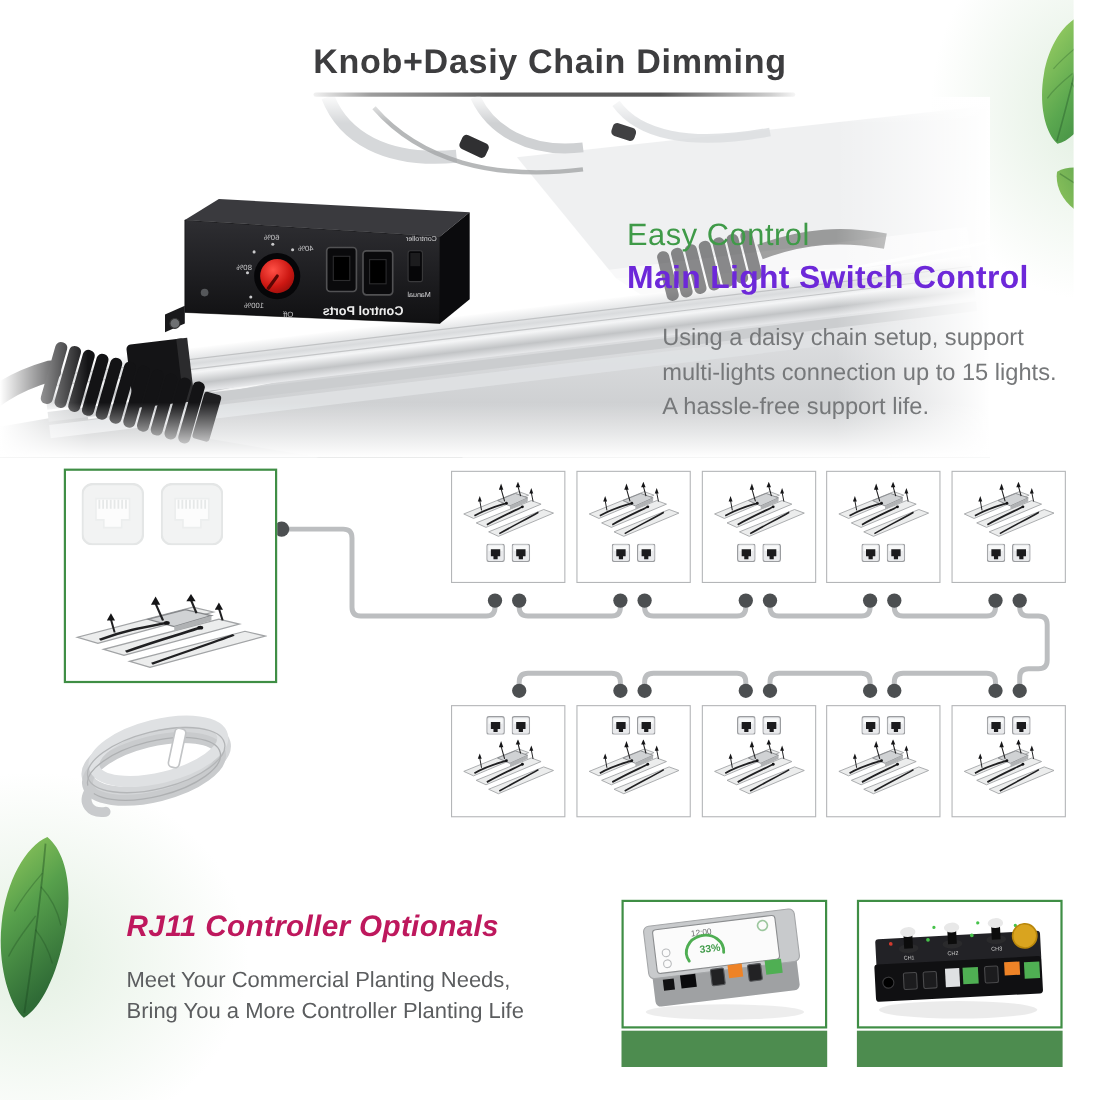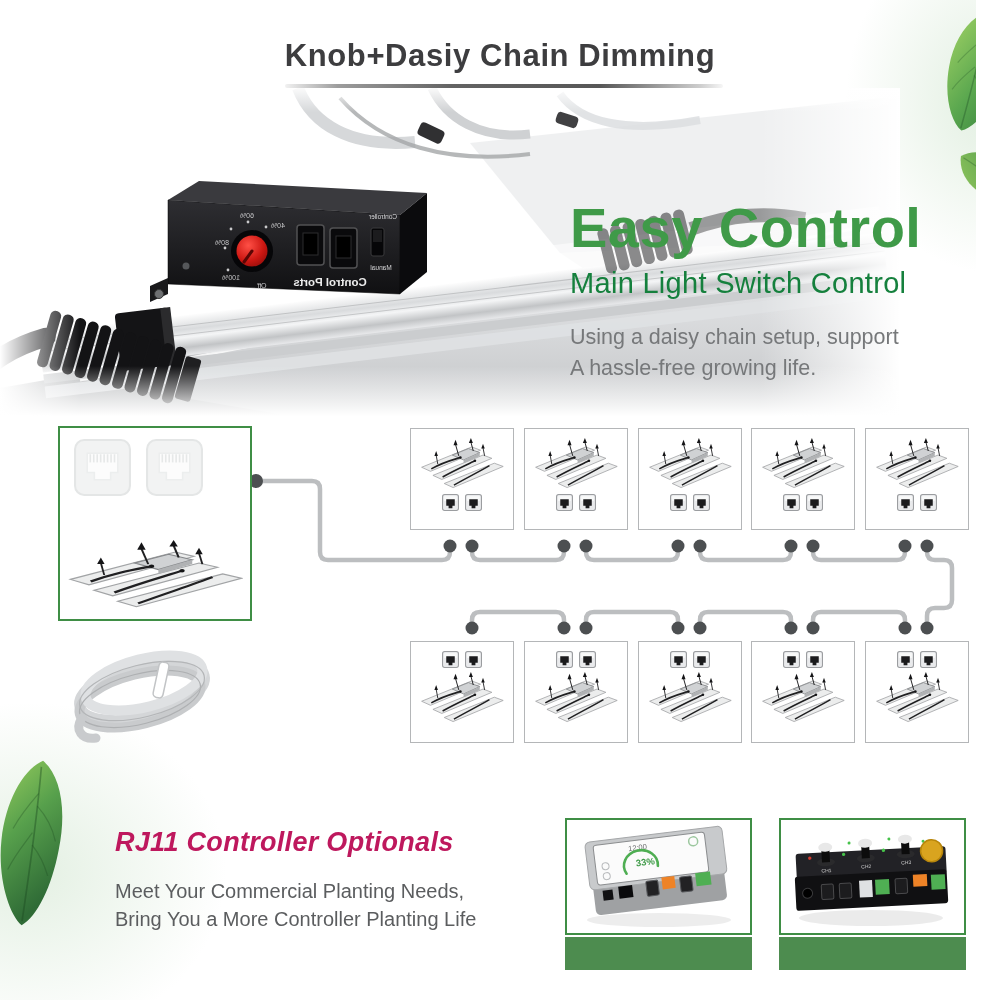--- a/index.html
+++ b/index.html
@@ -18,23 +18,23 @@
          color:#3d3d3f;letter-spacing:.6px;}
   .title-underline{left:285px;top:84px;width:438px;height:4px;border-radius:2px;
     background:linear-gradient(90deg,#f1f1f1,#9d9d9d 12%,#636363 38%,#575757 72%,#cfcfcf 95%,#f6f6f6);}
 
   
   .photo{left:0;top:88px;width:900px;height:328px;}
   .photo svg{display:block;}
 
   
   .easy{left:570px;top:199px;width:425px;}
-  .easy-h{font-size:56px;font-weight:bold;color:#3f9a48;letter-spacing:.5px;line-height:1.05;}
-  .easy-sub{font-size:29px;font-weight:normal;color:#15803d;margin-top:9px;letter-spacing:.3px;}
-  .easy-body{margin-top:22px;font-size:21.5px;color:#76787a;line-height:1.44;}
+  .easy-h{font-size:28px;font-weight:normal;color:#3f9a48;letter-spacing:.5px;line-height:1.05;}
+  .easy-sub{font-size:29px;font-weight:bold;color:#6d28d9;margin-top:9px;letter-spacing:.3px;}
+  .easy-body{margin-top:22px;font-size:21.5px;color:#76787a;line-height:1.44;margin-left:32px;}
 
   
   .cables{left:0;top:0;width:1000px;height:1000px;pointer-events:none;}
   .srcbox{left:58px;top:426px;width:190px;height:191px;border:2px solid #3f8e45;background:#fff;}
   .ghost1{left:14px;top:11px;}
   .ghost2{left:86px;top:11px;}
   .srclight{left:7px;top:112px;}
   .lightbox{position:absolute;width:102px;height:100px;border:1px solid #b4b6b8;background:#fff;
             display:flex;flex-direction:column;align-items:center;}
   .lightbox.toprow{top:428px;}
@@ -275,21 +275,22 @@
       <rect x="0" y="278" width="900" height="50" fill="url(#fadeB)"></rect>
       <rect x="0" y="0" width="900" height="24" fill="url(#fadeT)"></rect>
     </svg>
   </div>
 
   <div class="abs easy">
     <div class="easy-h">Easy Control</div>
     <div class="easy-sub">Main Light Switch Control</div>
     <div class="easy-body">
       <div>Using a daisy chain setup, support</div>
-      <div>A hassle-free growing life.</div>
+      <div>multi-lights connection up to 15 lights.</div>
+      <div>A hassle-free support life.</div>
     </div>
   </div>
 
   <svg class="abs cables" viewBox="0 0 1000 1000">
     <g fill="none" stroke="#bcbec0" stroke-width="4.5" stroke-linecap="round">
       <path d="M256,481 H312 Q320,481 320,489 V552 Q320,560 328,560 H442 Q450,560 450,552 V546"></path>
       <path d="M472,546 V552 Q472,560 480,560 H556 Q564,560 564,552 V546"></path>
       <path d="M586,546 V552 Q586,560 594,560 H670 Q678,560 678,552 V546"></path>
       <path d="M700,546 V552 Q700,560 708,560 H783 Q791,560 791,552 V546"></path>
       <path d="M813,546 V552 Q813,560 821,560 H897 Q905,560 905,552 V546"></path>

